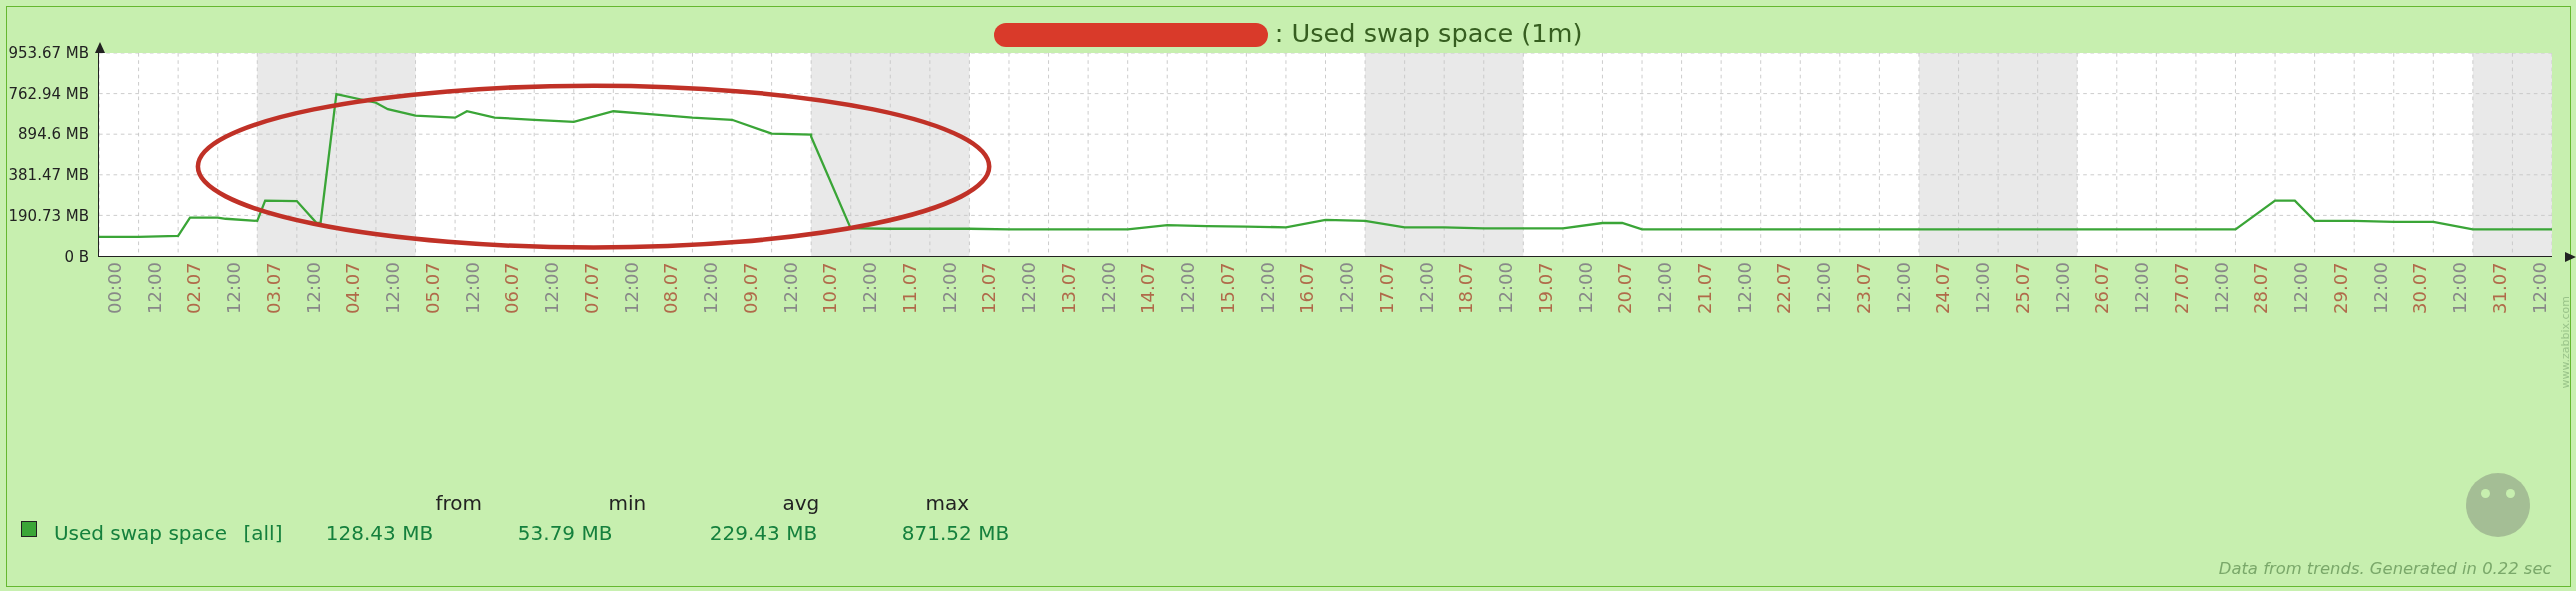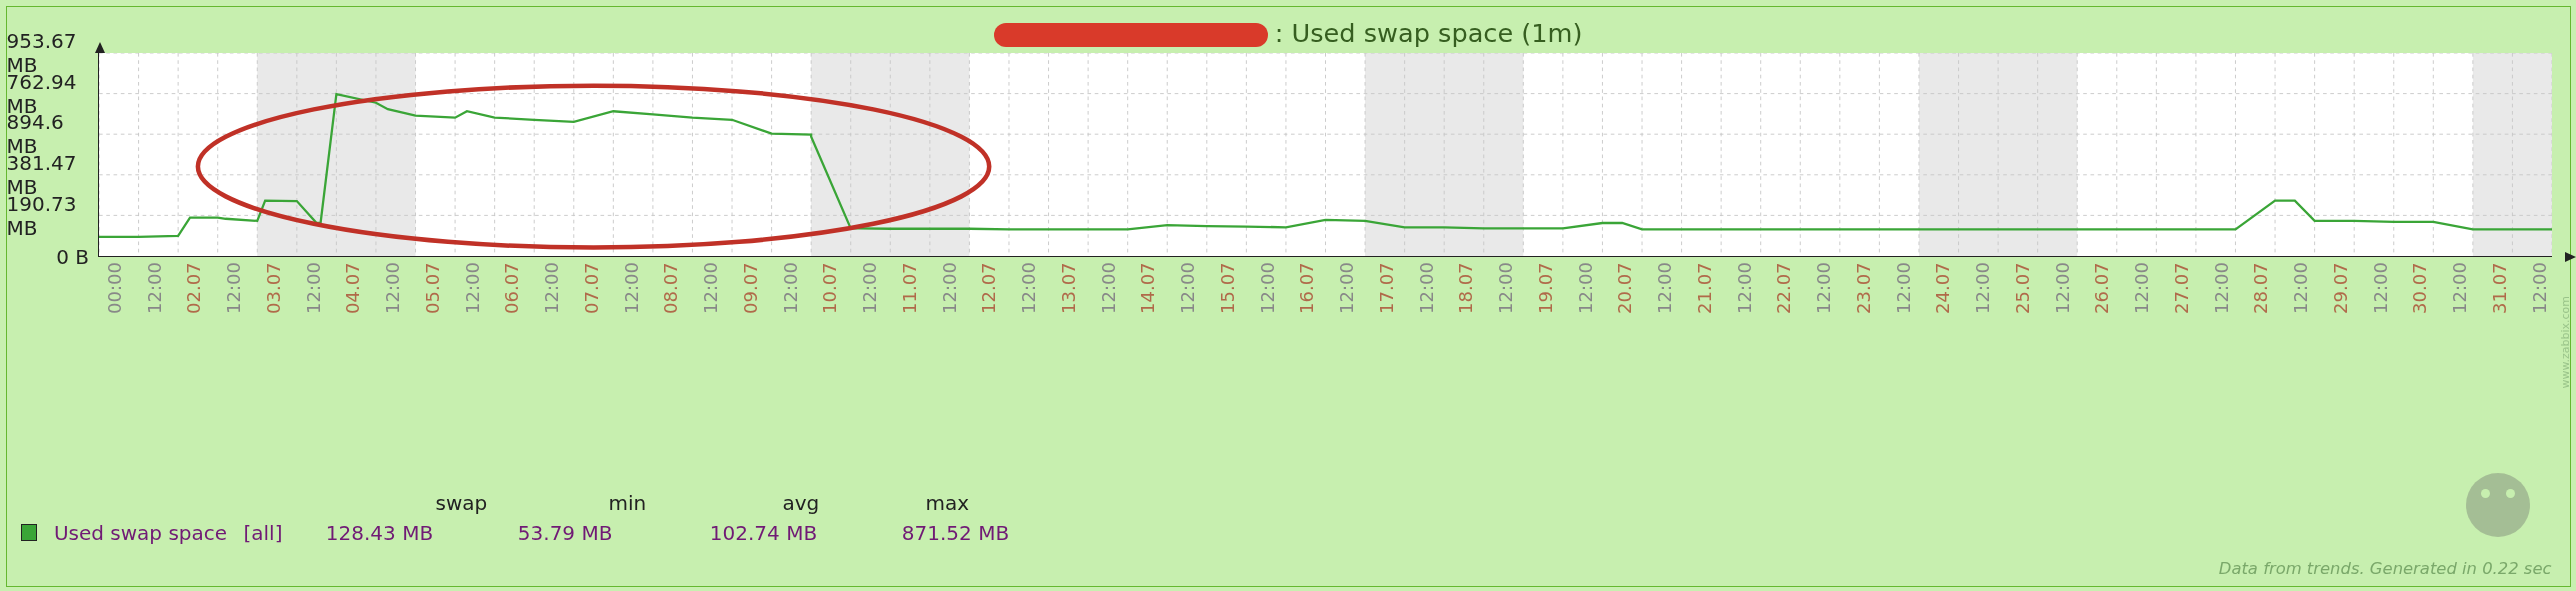--- a/index.html
+++ b/index.html
@@ -54,21 +54,21 @@
   position: absolute;
   left: 2558px; top: 245px;
   width: 0; height: 0;
   border-top: 5.5px solid transparent;
   border-bottom: 5.5px solid transparent;
   border-left: 11px solid #222;
 }
 .ytick {
   position: absolute;
   right: calc(100% - 88px);
-  font-size: 20px;
+  font-size: 15px;
   color: #222;
   padding-right: 5.5px;
   transform: translateY(-50%);
 }
 .gridlines line { stroke: #c7c7c7; stroke-width: 1; stroke-dasharray: 4 4; }
 .series { fill: none; stroke: #3aa537; stroke-width: 2.5; }
 .ellipse { fill: none; stroke: #c03127; stroke-width: 5; }
 .xtick-group { position: absolute; top: 254px; height: 55px; }
 .xtick {
   position: absolute;
@@ -76,23 +76,22 @@
   color: #888;
   transform: rotate(-90deg);
   transform-origin: left top;
   white-space: nowrap;
 }
 .xtick.date { color: #b06a4a; }
 .legend-row {
   position: absolute;
   left: 14.6px; bottom: 41px;
   font-size: 20px;
-  color: #701a75;
+  color: #15803d;
   display: flex;
-  align-items: center;
   gap: 16.4px;
 }
 .swatch {
   width: 16.4px; height: 16.4px;
   background: #3aa537;
   border: 0.9px solid #222;
 }
 .stat-head {
   position: absolute;
   bottom: 71px;
@@ -304,33 +303,33 @@
       <span class="xtick" style="left: 2283px; top: 53px;">12:00</span>
       <span class="xtick date" style="left: 2323px; top: 53px;">29.07</span>
       <span class="xtick" style="left: 2363px; top: 53px;">12:00</span>
       <span class="xtick date" style="left: 2402px; top: 53px;">30.07</span>
       <span class="xtick" style="left: 2442px; top: 53px;">12:00</span>
       <span class="xtick date" style="left: 2482px; top: 53px;">31.07</span>
       <span class="xtick" style="left: 2522px; top: 53px;">12:00</span>
     </div>
 
   <div id="stat-heads">
-      <div class="stat-head" style="left: 429px;">swap</div>
+      <div class="stat-head" style="left: 429px;">from</div>
       <div class="stat-head" style="left: 602px;">min</div>
       <div class="stat-head" style="left: 776px;">avg</div>
       <div class="stat-head" style="left: 919px;">max</div>
     </div>
   <div class="legend-row">
     <span class="swatch"></span>
     <span>Used swap space</span>
     <span>[all]</span>
     <span id="stat-values" style="display:flex;gap:46px;margin-left:27px;">
         <span style="display: inline-block; width: 146px;">128.43 MB</span>
         <span style="display: inline-block; width: 146px;">53.79 MB</span>
-        <span style="display: inline-block; width: 146px;">102.74 MB</span>
+        <span style="display: inline-block; width: 146px;">229.43 MB</span>
         <span style="display: inline-block; width: 146px;">871.52 MB</span>
       </span>
   </div>
 
   <div class="footer-note">Data from trends. Generated in 0.22 sec</div>
   <div class="side-credit">www.zabbix.com</div>
 </div>
 
 <div class="watermark">
   <span class="wm-icon"></span>

